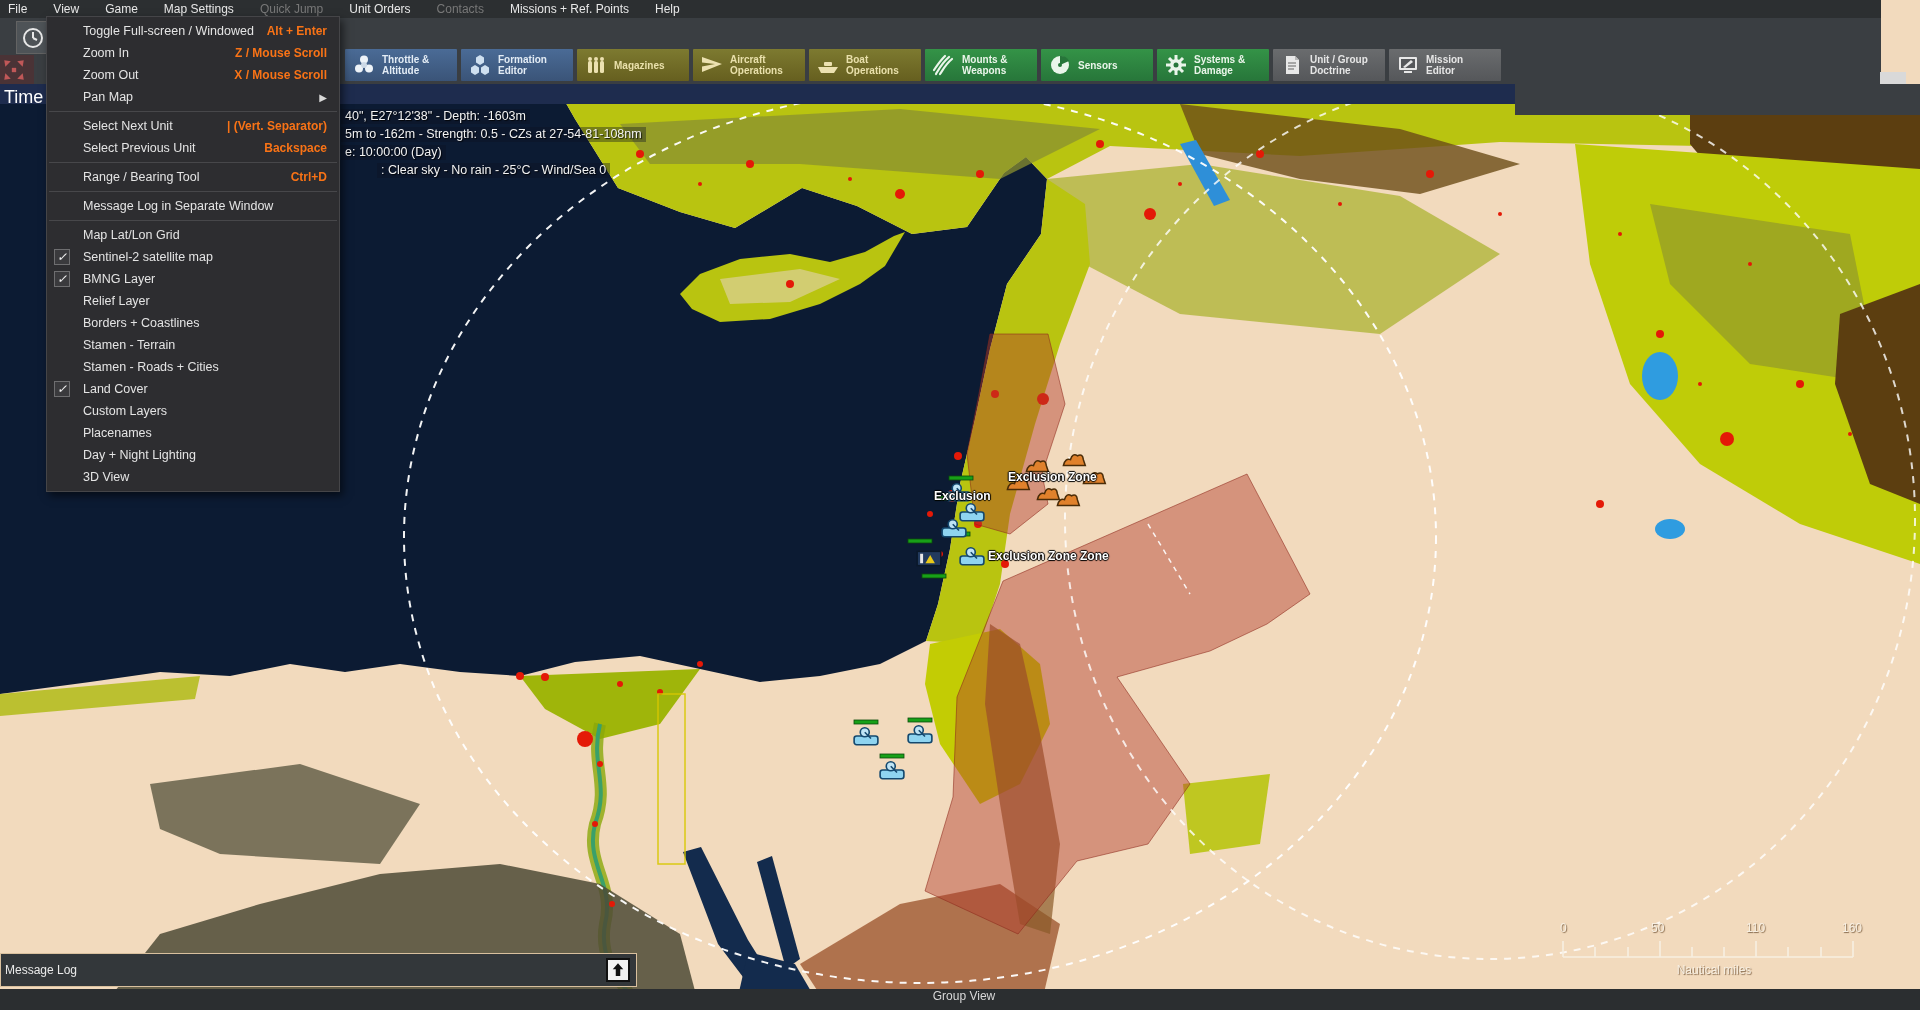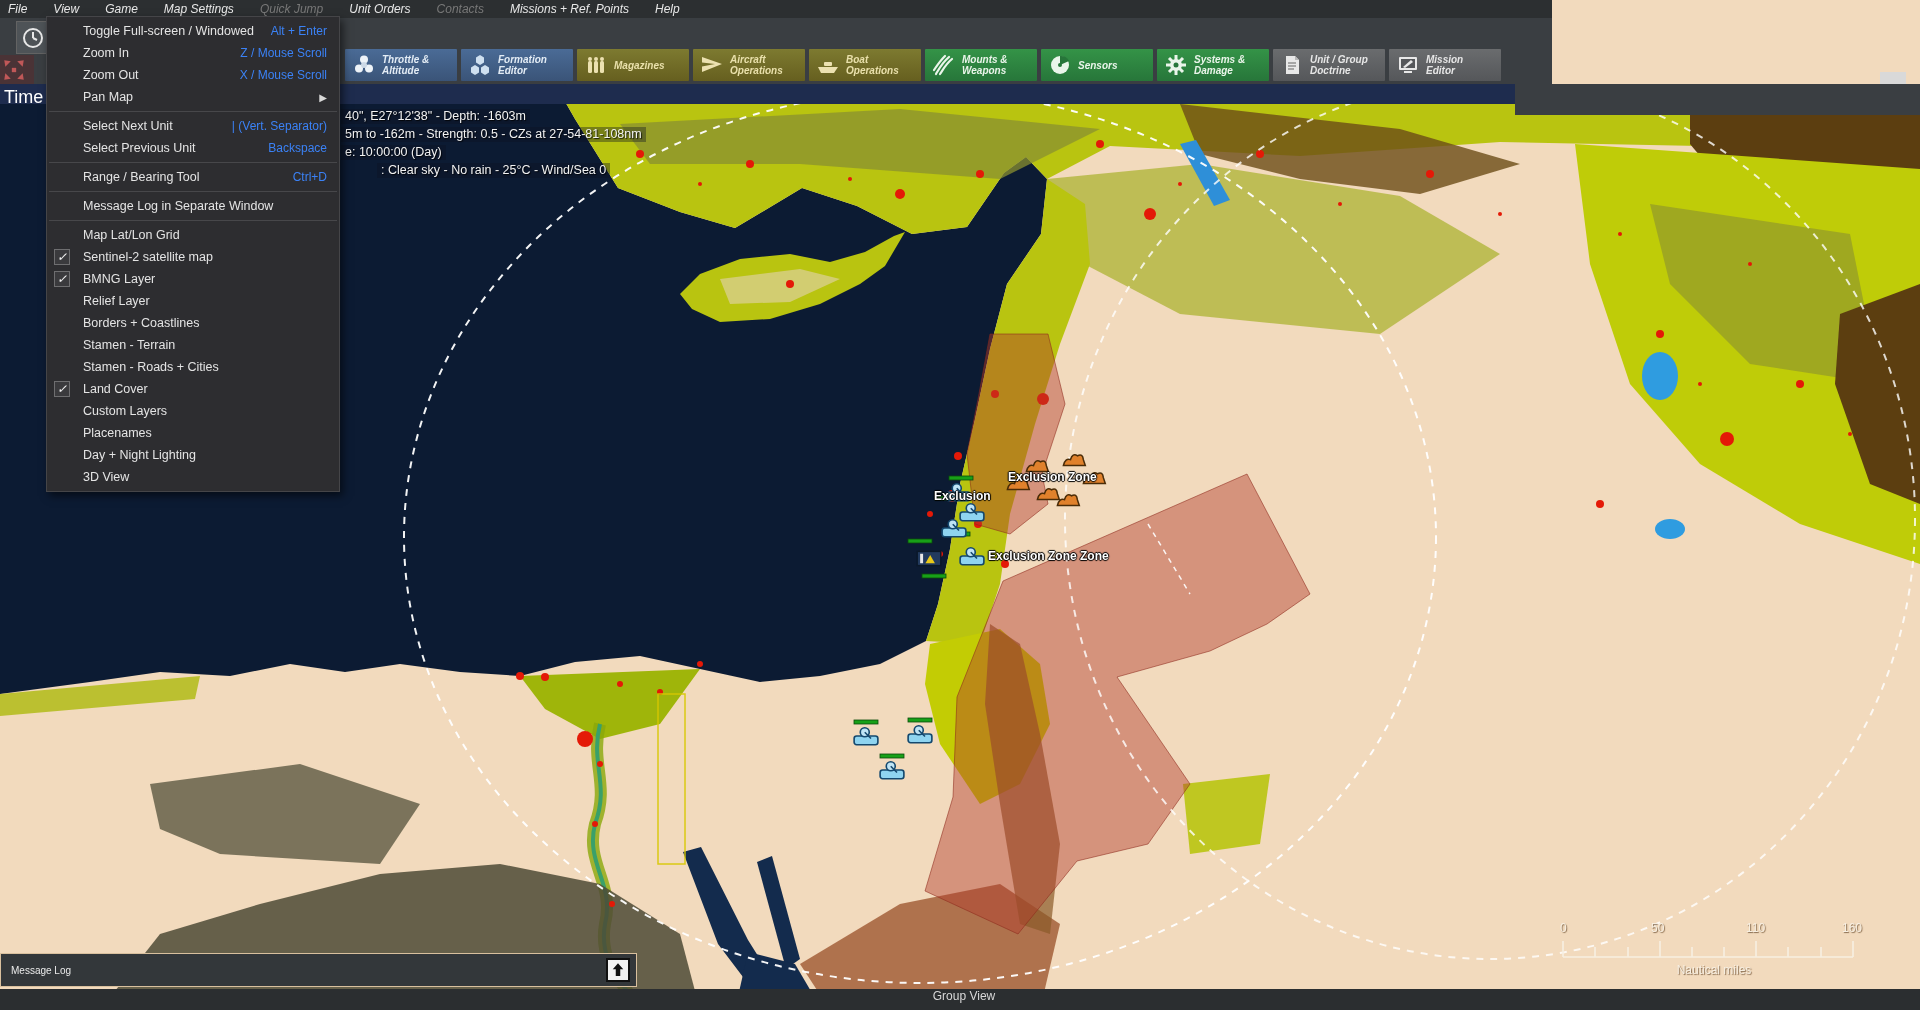--- a/index.html
+++ b/index.html
@@ -1,20 +1,20 @@
 <!DOCTYPE html>
 <html><head>
 <meta charset="utf-8">
 <style>
   html,body{margin:0;padding:0;background:#222;}
   *{box-sizing:border-box;font-family:"Liberation Sans",sans-serif;}
   #app{position:relative;width:1920px;height:1010px;overflow:hidden;background:#f2dabd;}
 
   
-  #topbar{position:absolute;left:0;top:0;width:1552px;height:84px;background:#3a3e42;z-index:30;font-style:italic;}
+  #topbar{position:absolute;left:0;top:0;width:1881px;height:84px;background:#3a3e42;z-index:30;}
   #menubar{position:absolute;left:0;top:0;width:100%;height:18px;background:#2c2f31;display:flex;align-items:center;gap:26px;padding-left:8px;}
   .mb-item{font-size:12px;color:#e8e8e8;cursor:default;white-space:nowrap;}
   .mb-item.dis{color:#787878;}
   #navybar{position:absolute;left:0;top:84px;width:1515px;height:20px;background:#1e2c4e;z-index:20;}
   #navybar .stime{position:absolute;left:4px;top:3px;font-size:18px;font-weight:500;color:#fff;}
   #navybar .smain{position:absolute;left:345px;top:3px;font-size:18px;font-weight:500;color:#fff;white-space:nowrap;text-shadow:0 1px 2px rgba(0,0,0,.5);}
   #rightext{position:absolute;left:1515px;top:84px;right:0;height:31px;background:#3a3e42;z-index:20;}
   #winrect{position:absolute;left:1880px;top:72px;width:26px;height:12px;background:#d9d9d9;z-index:31;}
 
   
@@ -30,40 +30,40 @@
   .tb-blue{background:linear-gradient(#4a6b96,#3a5478);} .tb-blue span{color:#e3ecf5;}
   .tb-olive{background:linear-gradient(#7d7a30,#665f1f);} .tb-olive span{color:#e9e0ab;}
   .tb-green{background:linear-gradient(#349347,#27763a);} .tb-green span{color:#eaf5ea;}
   .tb-gray{background:linear-gradient(#6a6c6e,#55575a);} .tb-gray span{color:#e6e6e6;}
   .ticon{width:24px;height:24px;flex:0 0 24px;}
 
   
   #viewmenu{position:absolute;left:46px;top:16px;width:294px;background:#2d2d30;border:1px solid #454548;box-shadow:3px 4px 8px rgba(0,0,0,.55);z-index:50;padding:3px 0;}
   .mi{position:relative;height:22px;display:flex;align-items:center;padding:0 12px 0 36px;cursor:default;}
   .mi .lbl{font-size:12.5px;color:#e4e4e4;flex:1;white-space:nowrap;}
-  .mi .sc{font-size:12px;color:#3b82f6;white-space:nowrap;}
+  .mi .sc{font-size:12px;color:#f97316;white-space:nowrap;font-weight:bold;}
   .mi .sub{color:#d8d8d8;font-size:10px;margin-left:8px;}
   .mi .chk{position:absolute;left:7px;top:3px;width:16px;height:16px;border:1px solid #6e6e70;background:#3a3a3d;color:#f0f0f0;font-size:12px;line-height:15px;text-align:center;font-style:italic;}
   .msep{height:1px;background:#47474a;margin:3px 2px 3px 2px;}
 
   
   #map{position:absolute;left:0;top:84px;width:1920px;height:926px;z-index:0;}
   .maplabel{position:absolute;font-size:12px;font-weight:bold;color:#fff;white-space:nowrap;z-index:12;
     text-shadow:-1px 0 1px #000,1px 0 1px #000,0 -1px 1px #000,0 1px 1px #000;}
   .infoline{position:absolute;font-size:12.5px;color:#f2f2f2;white-space:nowrap;z-index:25;background:rgba(12,18,34,.38);padding:0 4px 1px 4px;
     text-shadow:1px 1px 1px rgba(0,0,0,.8);}
 
   
   #scalebar{position:absolute;left:1558px;top:921px;width:312px;height:58px;z-index:12;color:#f7efe2;}
   #scalebar .tick-lbl{position:absolute;top:0;font-size:12px;text-shadow:1px 1px 1px rgba(90,60,30,.7);}
   #scalebar .unit{position:absolute;top:42px;left:0;width:100%;text-align:center;font-size:12px;text-shadow:1px 1px 1px rgba(90,60,30,.7);}
 
   
   #msglog{position:absolute;left:0;top:953px;width:637px;height:34px;background:#33373a;border:1px solid #d9c09e;z-index:26;display:flex;align-items:center;}
-  #msglog .mtitle{font-size:10px;color:#eaeaea;padding-left:10px;flex:1;}
+  #msglog .mtitle{font-size:12px;color:#eaeaea;padding-left:4px;flex:1;}
   #msgbtn{width:24px;height:24px;background:#f2f2f2;border:2px solid #111;margin-right:6px;display:flex;align-items:center;justify-content:center;cursor:pointer;}
   #bottombar{position:absolute;left:0;top:989px;width:1920px;height:21px;background:#2b2e30;z-index:26;display:flex;align-items:center;gap:14px;padding-left:8px;flex-direction:column;}
   #bottombar .gv{font-size:12px;color:#d8d8d8;}
   #bottombar .step{display:flex;align-items:center;gap:14px;}
   #bottombar .tri{color:#fff;font-size:13px;cursor:pointer;}
   #bottombar .stlbl{font-size:12px;font-weight:bold;color:#f2f2f2;cursor:pointer;}
 
   .unit-icon{cursor:pointer;}
 </style>
 </head>

